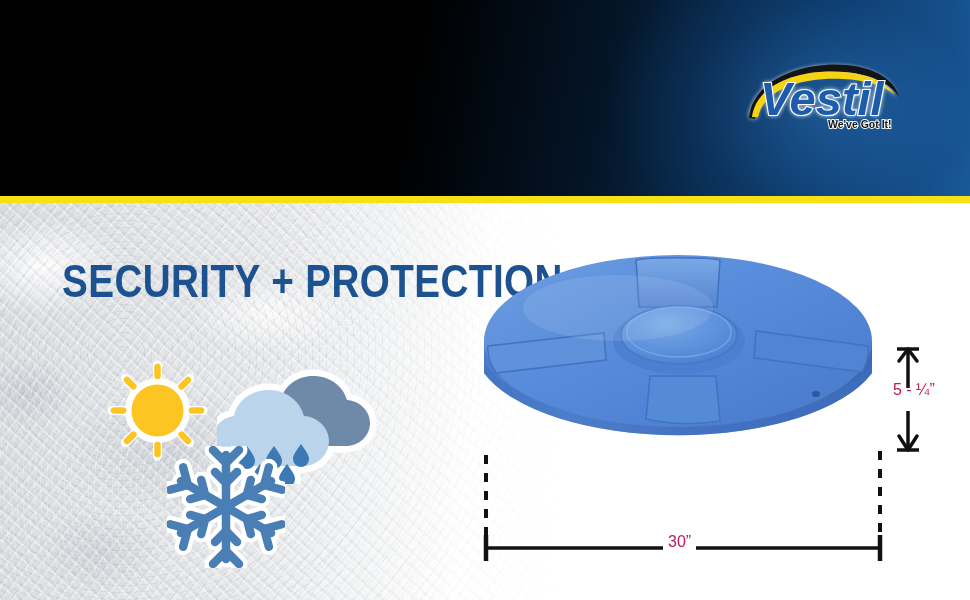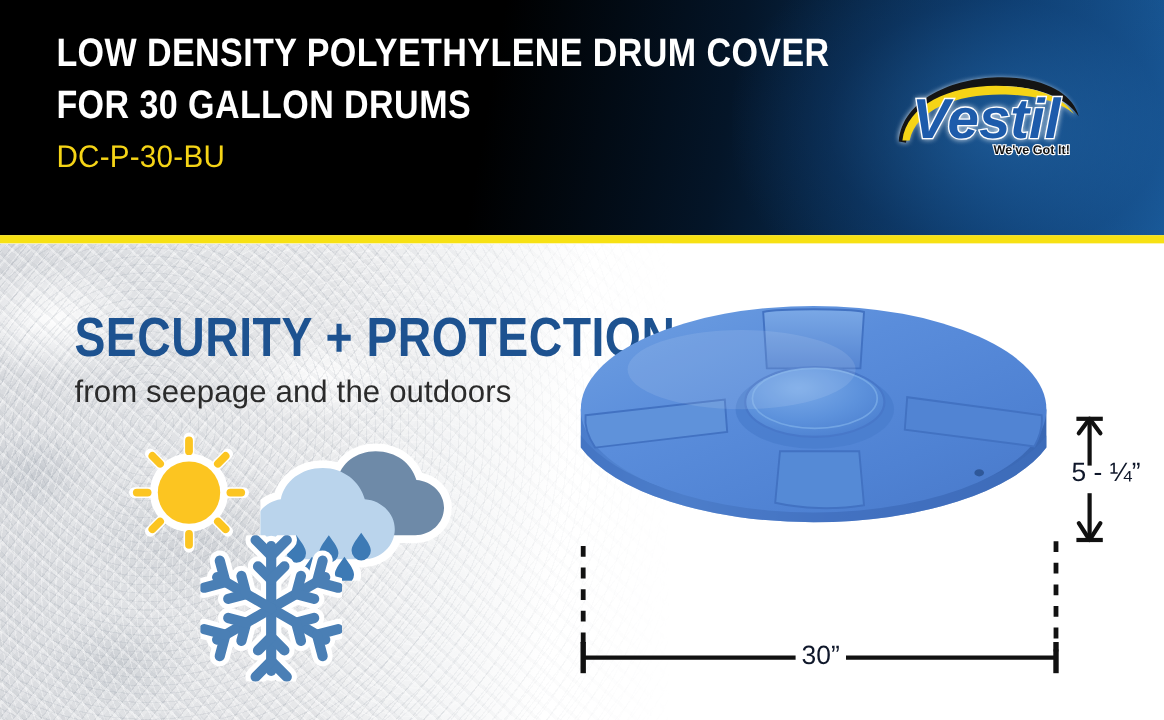--- a/index.html
+++ b/index.html
@@ -115,41 +115,36 @@
   .ic-rain { left:112px; top:4px; }
   .ic-snow { left:62px; top:88px; }
 
   
   .product { position:absolute; left:468px; top:10px; width:420px; height:275px; }
 
   
   .dims { position:absolute; left:0; top:0; width:970px; height:397px; pointer-events:none; }
   .dim-label {
     position:absolute;
-    color:#0f172a;
-    font-size:22px;
+    color:#be185d;
+    font-size:16px;
     font-weight:500;
     white-space:nowrap;
   }
   .dim-w { left:663px; top:330px; background:#ffffff; padding:0 5px; }
   .dim-h { left:893px; top:178px; }
 </style>
 </head>
 <body>
 
 <div id="banner">
 
   <div class="header">
     <div class="header-glow"></div>
 
-    <div class="title-block">
-      <div class="title-line">LOW DENSITY POLYETHYLENE DRUM COVER</div>
-      <div class="title-line">FOR 30 GALLON DRUMS</div>
-      <div class="sku">DC-P-30-BU</div>
-    </div>
 
     <div class="logo-wrap">
       <svg width="165" height="85" viewBox="0 0 165 85">
         <defs>
           <filter id="lglow" x="-25%" y="-25%" width="150%" height="150%">
             <feGaussianBlur stdDeviation="2.6" result="b"></feGaussianBlur>
             <feMerge>
                 <feMergeNode in="b"></feMergeNode>
                 <feMergeNode in="b"></feMergeNode>
               </feMerge>
@@ -171,21 +166,20 @@
       </svg>
     </div>
   </div>
 
   <div class="yellow-rule"></div>
 
   <div class="stage">
     <div class="texture"></div>
 
     <div class="headline">SECURITY + PROTECTION</div>
-    <div class="subhead">from seepage and the outdoors</div>
 
     <div class="icons">
 
       <svg class="ic-sun" width="105" height="105" viewBox="0 0 105 105">
         <g stroke="#ffffff" stroke-width="9" stroke-linecap="round" fill="none">
           <line x1="52.5" y1="7" x2="52.5" y2="20"></line>
           <line x1="52.5" y1="85" x2="52.5" y2="98"></line>
           <line x1="7" y1="52.5" x2="20" y2="52.5"></line>
           <line x1="85" y1="52.5" x2="98" y2="52.5"></line>
           <line x1="20.3" y1="20.3" x2="29.5" y2="29.5"></line>

